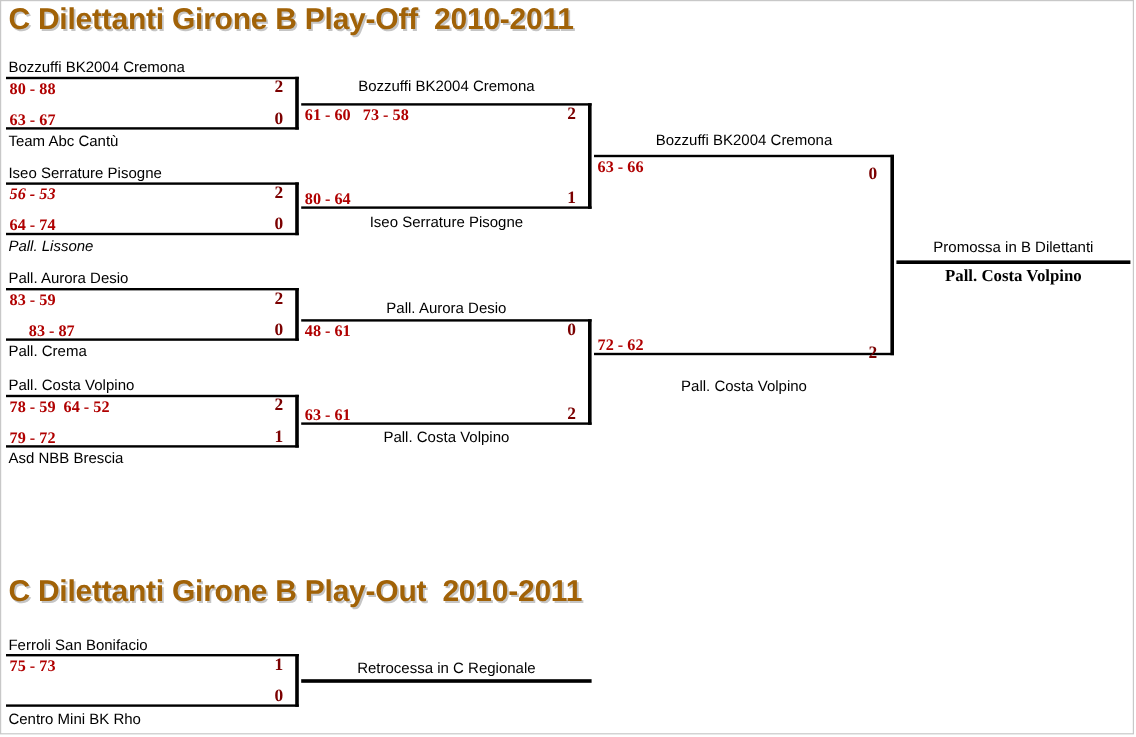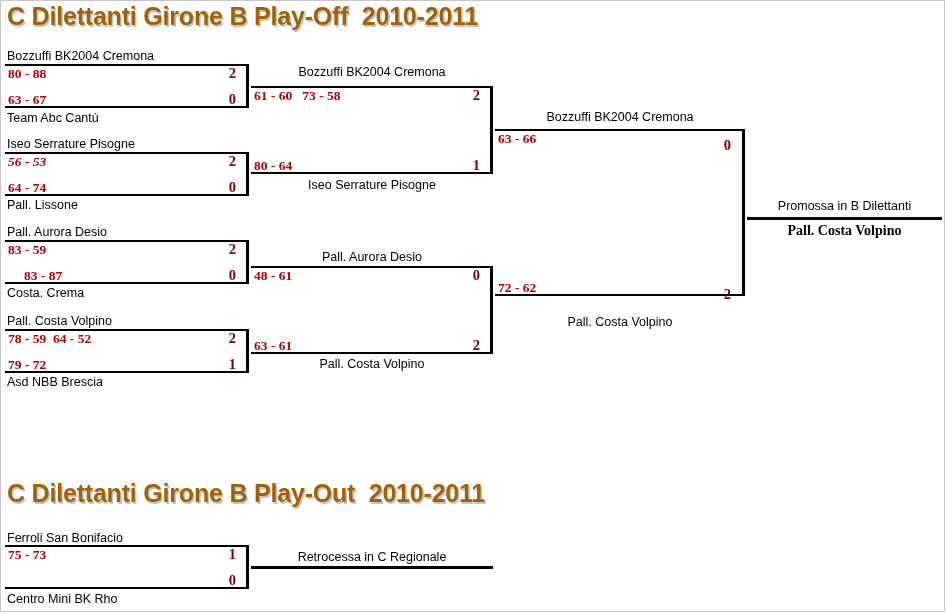--- a/index.html
+++ b/index.html
@@ -127,31 +127,31 @@
     <div class="team-name team-bottom" style="left:6px; top:110px;">Team Abc Cantù</div>
   </div>
 
   <div class="match">
     <div class="team-name team-top" style="left:6px; top:136px;">Iseo Serrature Pisogne</div>
     <div class="mbox" style="left:4px; top:151px; width:244px; height:44px;"></div>
     <div class="score" style="left:7px; top:154px;font-style:italic;">56 - 53</div>
     <div class="wins" style="left:200px; top:153px; width:35px;">2</div>
     <div class="score" style="left:7px; top:180px;">64 - 74</div>
     <div class="wins" style="left:200px; top:179px; width:35px;">0</div>
-    <div class="team-name team-bottom" style="left:6px; top:197px;">Pall. Lissone</div>
+    <div class="team-name team-bottom" style="left:6px; top:197px;font-style:italic;">Pall. Lissone</div>
   </div>
 
   <div class="match">
     <div class="team-name team-top" style="left:6px; top:224px;">Pall. Aurora Desio</div>
     <div class="mbox" style="left:4px; top:239px; width:244px; height:44px;"></div>
     <div class="score" style="left:7px; top:242px;">83 - 59</div>
     <div class="wins" style="left:200px; top:241px; width:35px;">2</div>
     <div class="score" style="left:23px; top:268px;">83 - 87</div>
     <div class="wins" style="left:200px; top:267px; width:35px;">0</div>
-    <div class="team-name team-bottom" style="left:6px; top:285px;">Costa. Crema</div>
+    <div class="team-name team-bottom" style="left:6px; top:285px;">Pall. Crema</div>
   </div>
 
   <div class="match">
     <div class="team-name team-top" style="left:6px; top:313px;">Pall. Costa Volpino</div>
     <div class="mbox" style="left:4px; top:328px; width:244px; height:44px;"></div>
     <div class="score" style="left:7px; top:331px;">78 - 59  64 - 52</div>
     <div class="wins" style="left:200px; top:330px; width:35px;">2</div>
     <div class="score" style="left:7px; top:357px;">79 - 72</div>
     <div class="wins" style="left:200px; top:356px; width:35px;">1</div>
     <div class="team-name team-bottom" style="left:6px; top:374px;">Asd NBB Brescia</div>

